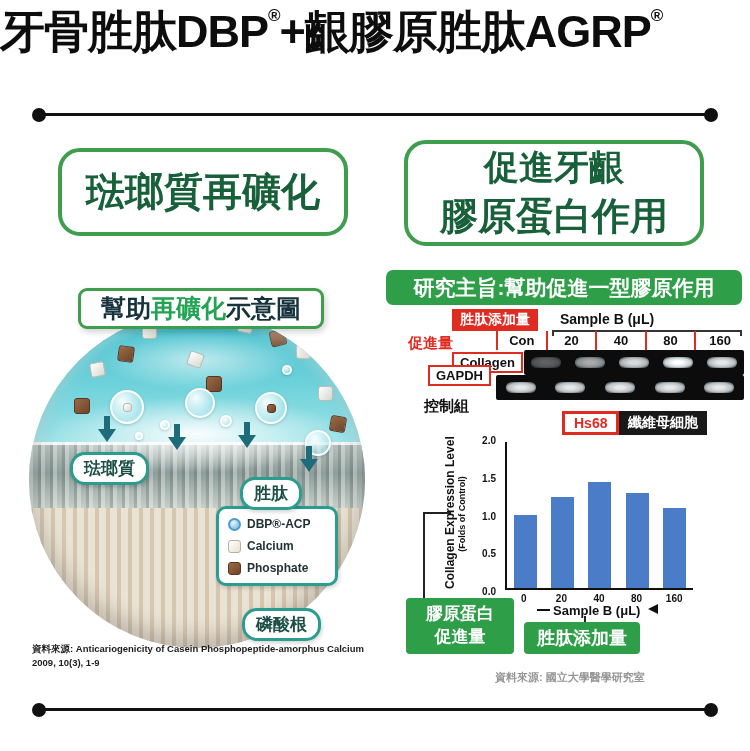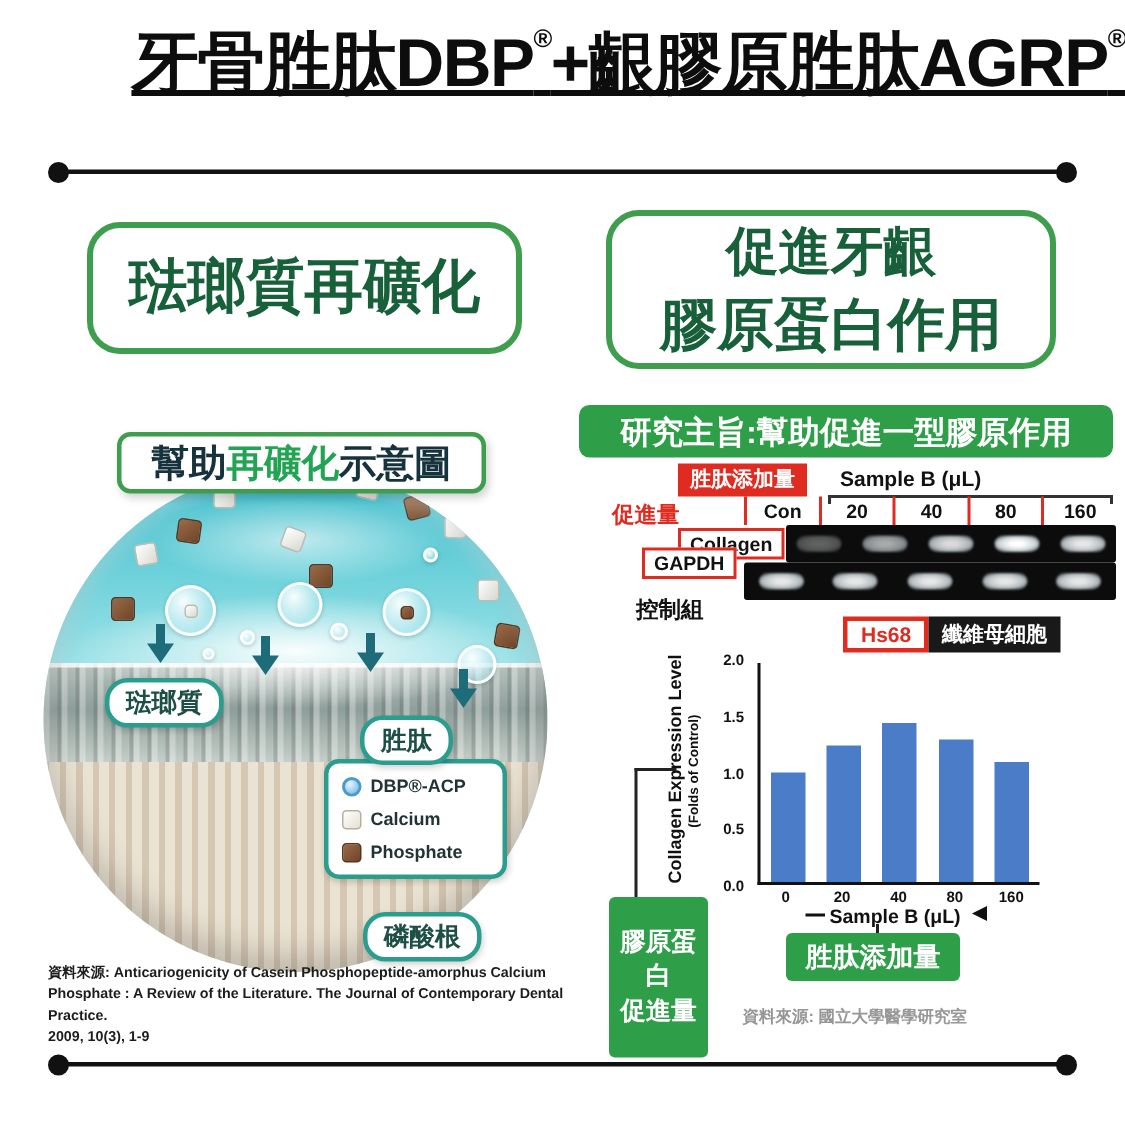--- a/index.html
+++ b/index.html
@@ -1,21 +1,21 @@
 <!DOCTYPE html>
 <html><head>
 <meta charset="utf-8">
 <style>
   * { margin:0; padding:0; box-sizing:border-box; }
   body { font-family:"Liberation Sans", sans-serif; background:#ffffff; }
   #canvas { position:relative; width:750px; height:751px; background:#fff; overflow:hidden; }
 
   
-  .main-title { position:absolute; top:12px; left:0; width:100%; text-align:right;
-    font-size:45px; font-weight:900; color:#0d0d0d; letter-spacing:-1px;text-decoration:underline; }
+  .main-title { position:absolute; top:2px; left:0; width:100%; text-align:left;
+    font-size:45px; font-weight:900; color:#0d0d0d; letter-spacing:-1px; }
   .main-title .reg { font-size:17px; vertical-align:26px; font-weight:900; }
 
   
   .divider { position:absolute; left:32px; right:32px; height:14px; }
   .divider .line { position:absolute; top:5px; left:7px; right:7px; height:3px; background:#111; }
   .divider .dot { position:absolute; top:0; width:14px; height:14px; border-radius:50%; background:#111; }
   .divider .dot.l { left:0; } .divider .dot.r { right:0; }
   .divider.top { top:108px; } .divider.bottom { top:703px; }
 
   
@@ -135,21 +135,21 @@
   .xlabel-arrow { position:absolute; left:648px; top:604px; width:0; height:0;
     border-top:5px solid transparent; border-bottom:5px solid transparent; border-right:10px solid #111; }
 
   .conn { position:absolute; background:#222; }
   .conn.v1 { left:423px; top:512px; width:2px; height:86px; }
   .conn.h1 { left:423px; top:512px; width:28px; height:2px; }
   .conn.v2 { left:584px; top:616px; width:2px; height:8px; }
 
   .callout { position:absolute; background:#2f9e49; color:#fff; font-weight:800; border-radius:4px;
     text-align:center; }
-  .callout-collagen { left:406px; top:598px; width:66px; padding:19px 0; font-size:17px; line-height:1.35; }
+  .callout-collagen { left:406px; top:598px; width:108px; padding:5px 0; font-size:17px; line-height:1.35; }
   .callout-dose { left:524px; top:622px; padding:4px 13px; font-size:18px; white-space:nowrap; }
 
   .source { position:absolute; left:495px; top:670px; font-size:11px; color:#979797; font-weight:600; white-space:nowrap; }
 </style>
 </head>
 <body>
 
 <div id="canvas">
 
   <div class="main-title"><span>牙骨胜肽DBP</span><span class="reg">®</span><span>+齦膠原胜肽AGRP</span><span class="reg">®</span></div>
@@ -227,21 +227,20 @@
       <span class="legend-label">Calcium</span>
     </div>
     <div class="legend-row">
       <span class="swatch sq-brown"></span>
       <span class="legend-label">Phosphate</span>
     </div>
   </div>
 
   <div class="citation">
     <div>資料來源: Anticariogenicity of Casein Phosphopeptide-amorphus Calcium</div>
-    <div>Phosphate : A Review of the Literature. The Journal of Contemporary Dental Practice.</div>
     <div>2009, 10(3), 1-9</div>
   </div>
 
   <div class="study-banner">研究主旨:幫助促進一型膠原作用</div>
 
   <div class="dose-box">胜肽添加量</div>
   <div class="sample-label">Sample B (μL)</div>
   <div class="bracket"></div>
   <div class="promo-label">促進量</div>
   <div class="lane-headers">

